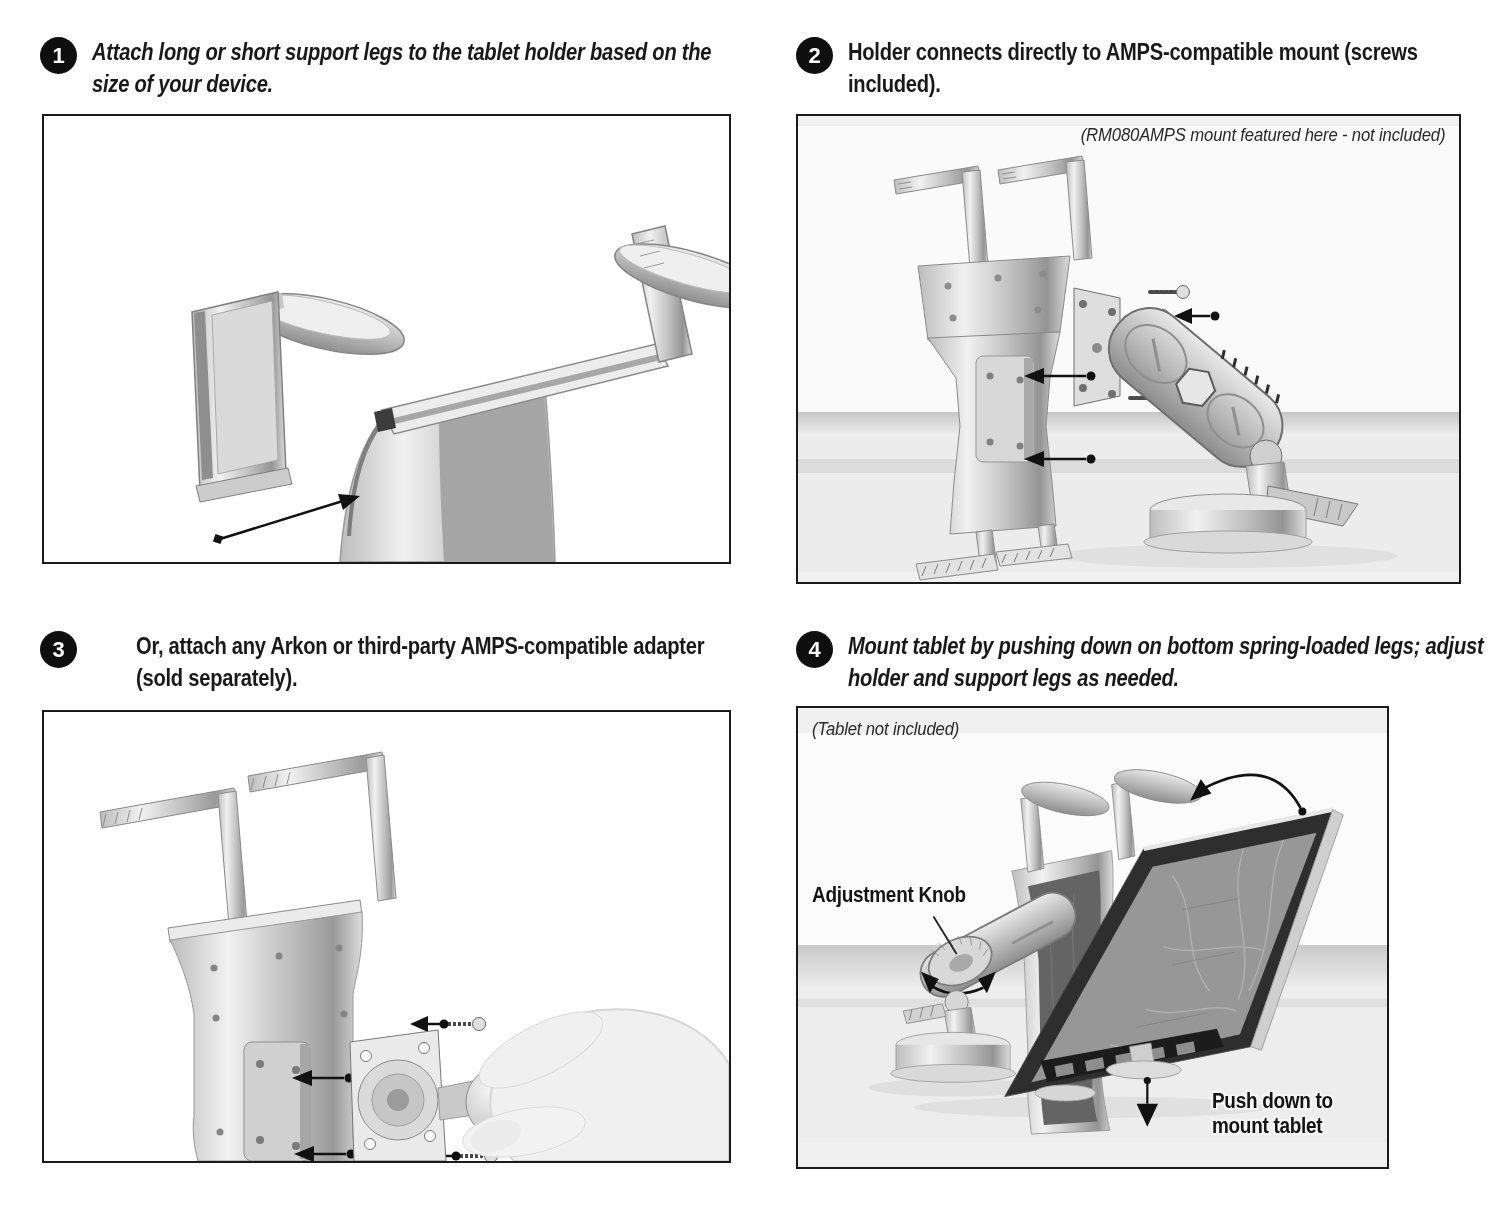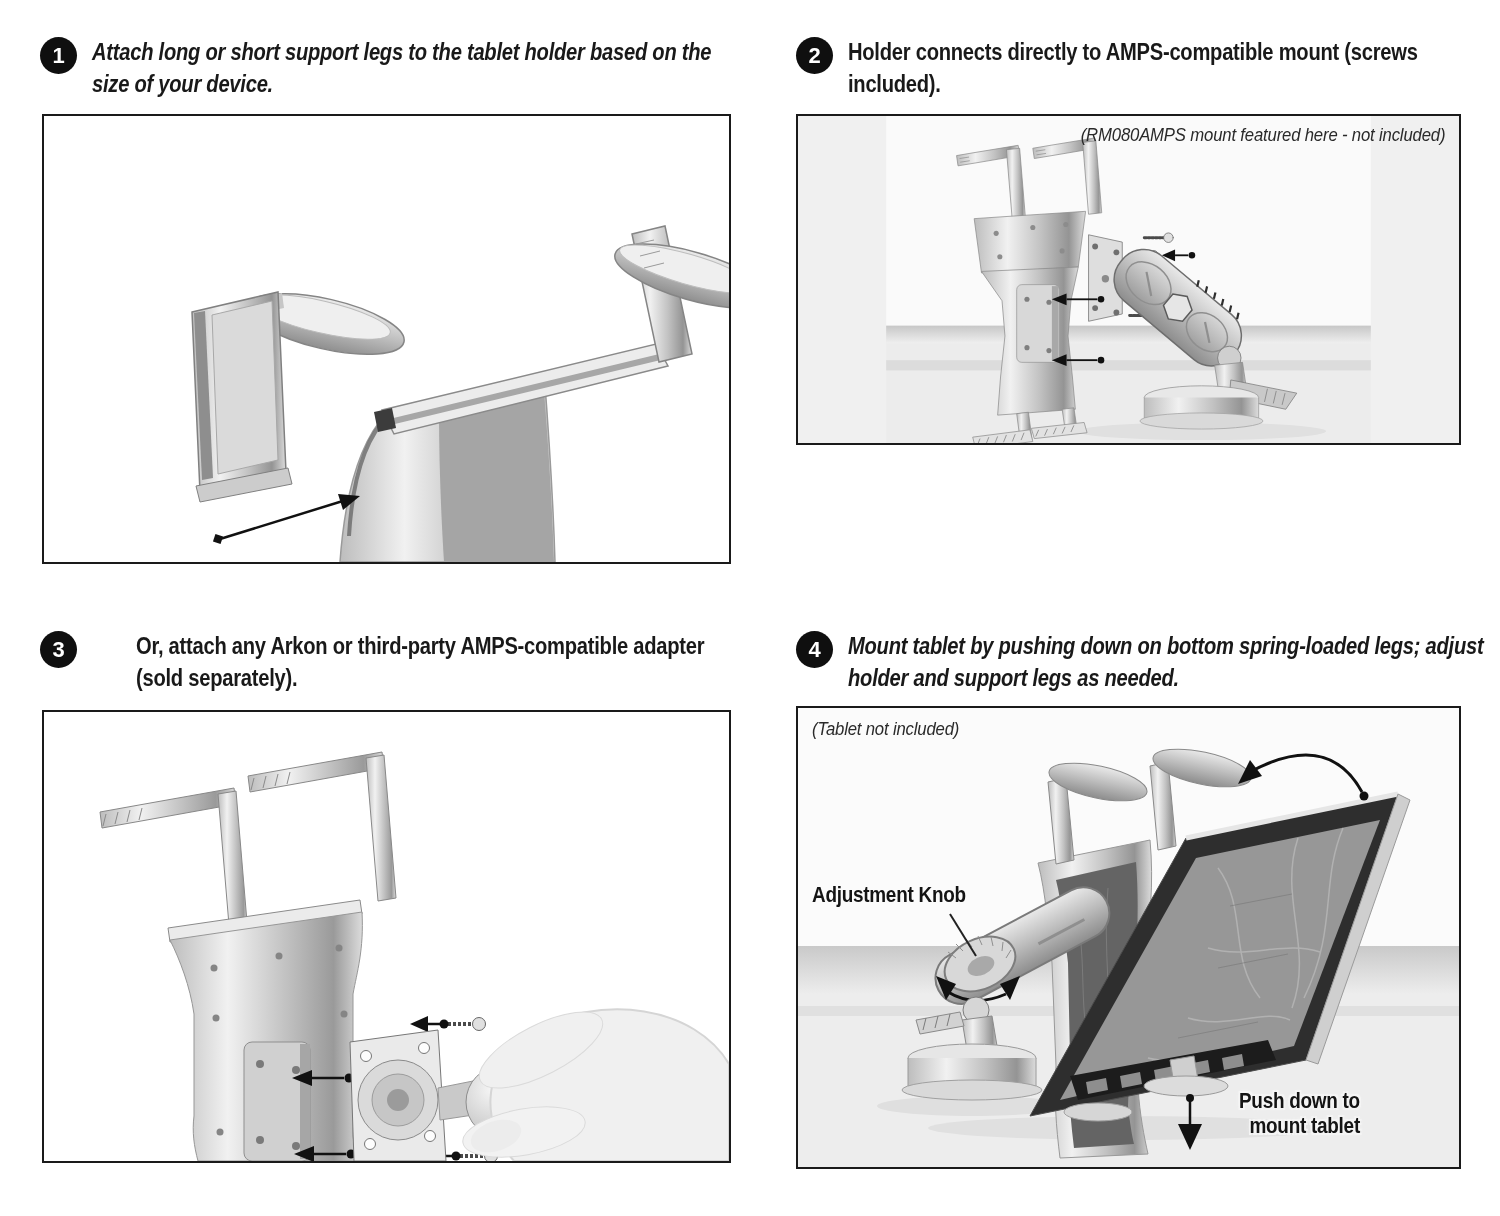--- a/index.html
+++ b/index.html
@@ -27,21 +27,20 @@
     display:inline-block;transform:scaleX(.88);transform-origin:0 0;
   }
   .note-right{transform-origin:100% 0;}
   .lbl{
     font-weight:700;font-size:22px;line-height:25px;color:#141414;letter-spacing:-.3px;
     display:inline-block;transform:scaleX(.86);transform-origin:0 0;white-space:nowrap;
   }
   .lbl-wrap{white-space:normal;}
   .halo{
     text-shadow:-2px -2px 0 #f5f5f5, 2px -2px 0 #f5f5f5, -2px 2px 0 #f5f5f5, 2px 2px 0 #f5f5f5, 0 0 6px #f5f5f5;
-    text-align:right;
   }
 </style>
 </head>
 <body>
 
 <div class="hdr" style="left:40px;top:36px;width:710px;">
   <div class="badge">
       <span>1</span>
     </div>
   <div style="width:655px;font-style:italic;"><span class="htext" style="width:775px;">Attach long or short support legs to the tablet holder based on the size of your device.</span></div>
@@ -109,21 +108,21 @@
       </g>
     </g>
     <g>
       <rect x="170" y="419" width="8" height="8" fill="#111" transform="rotate(18 174 423)"></rect>
       <line x1="176" y1="423" x2="302" y2="384" stroke="#111" stroke-width="2.5"></line>
       <polygon points="316,380 299,394 294,378" fill="#111"></polygon>
     </g>
   </svg>
 </div>
 
-<div class="panel" style="left:796px;top:114px;width:665px;height:331px;background:#f0f0f0;">
+<div class="panel" style="left:796px;top:114px;width:665px;height:470px;background:#f0f0f0;">
   <svg viewBox="0 0 661 446">
     <defs>
       <linearGradient id="mh2" x1="0" y1="0" x2="1" y2="0">
         <stop offset="0" stop-color="#bdbdbd"></stop>
           <stop offset=".3" stop-color="#f1f1f1"></stop>
         <stop offset=".6" stop-color="#c2c2c2"></stop>
           <stop offset=".85" stop-color="#949494"></stop>
           <stop offset="1" stop-color="#dcdcdc"></stop>
       </linearGradient>
       <linearGradient id="mv2" x1="0" y1="0" x2="0" y2="1">
@@ -299,21 +298,21 @@
     </g>
     <g>
       <path d="M480,322 C560,278 652,296 685,352 L685,449 L470,449 C438,412 436,362 480,322 Z" fill="#f0f0f0" stroke="#d5d5d5" stroke-width="2"></path>
       <ellipse cx="497" cy="338" rx="68" ry="25" transform="rotate(-27 497 338)" fill="#f0f0f0" stroke="#dadada"></ellipse>
       <ellipse cx="480" cy="420" rx="62" ry="23" transform="rotate(-10 480 420)" fill="#f2f2f2" stroke="#dadada"></ellipse>
       <ellipse cx="452" cy="424" rx="26" ry="15" transform="rotate(-18 452 424)" fill="#ececec"></ellipse>
     </g>
   </svg>
 </div>
 
-<div class="panel" style="left:796px;top:706px;width:665px;height:463px;background:#f0f0f0;">
+<div class="panel" style="left:796px;top:706px;width:593px;height:463px;background:#f0f0f0;">
   <svg viewBox="0 0 661 459">
     <defs>
       <linearGradient id="mh4" x1="0" y1="0" x2="1" y2="0">
         <stop offset="0" stop-color="#bdbdbd"></stop>
           <stop offset=".3" stop-color="#f1f1f1"></stop>
         <stop offset=".6" stop-color="#c2c2c2"></stop>
           <stop offset=".85" stop-color="#949494"></stop>
           <stop offset="1" stop-color="#dcdcdc"></stop>
       </linearGradient>
       <linearGradient id="mv4" x1="0" y1="0" x2="0" y2="1">

